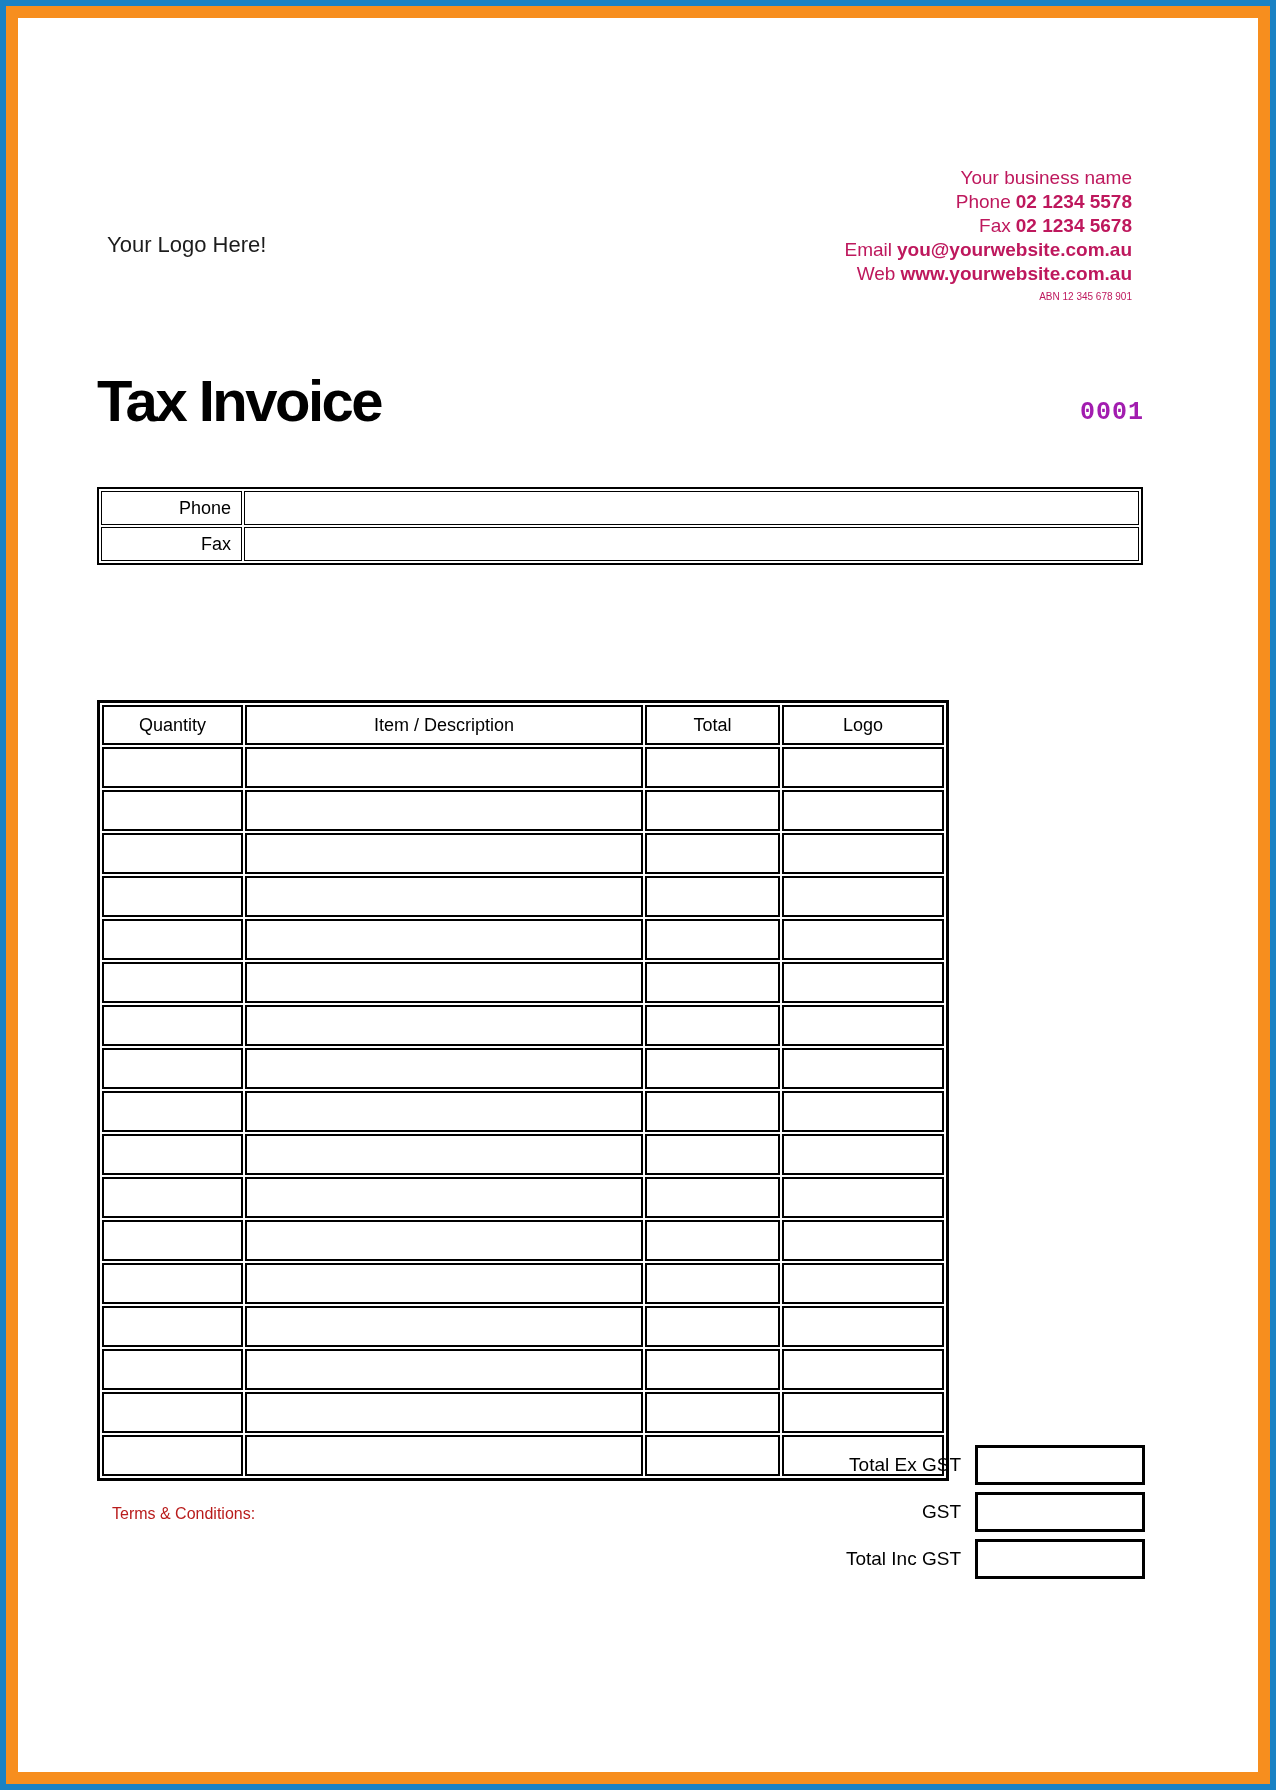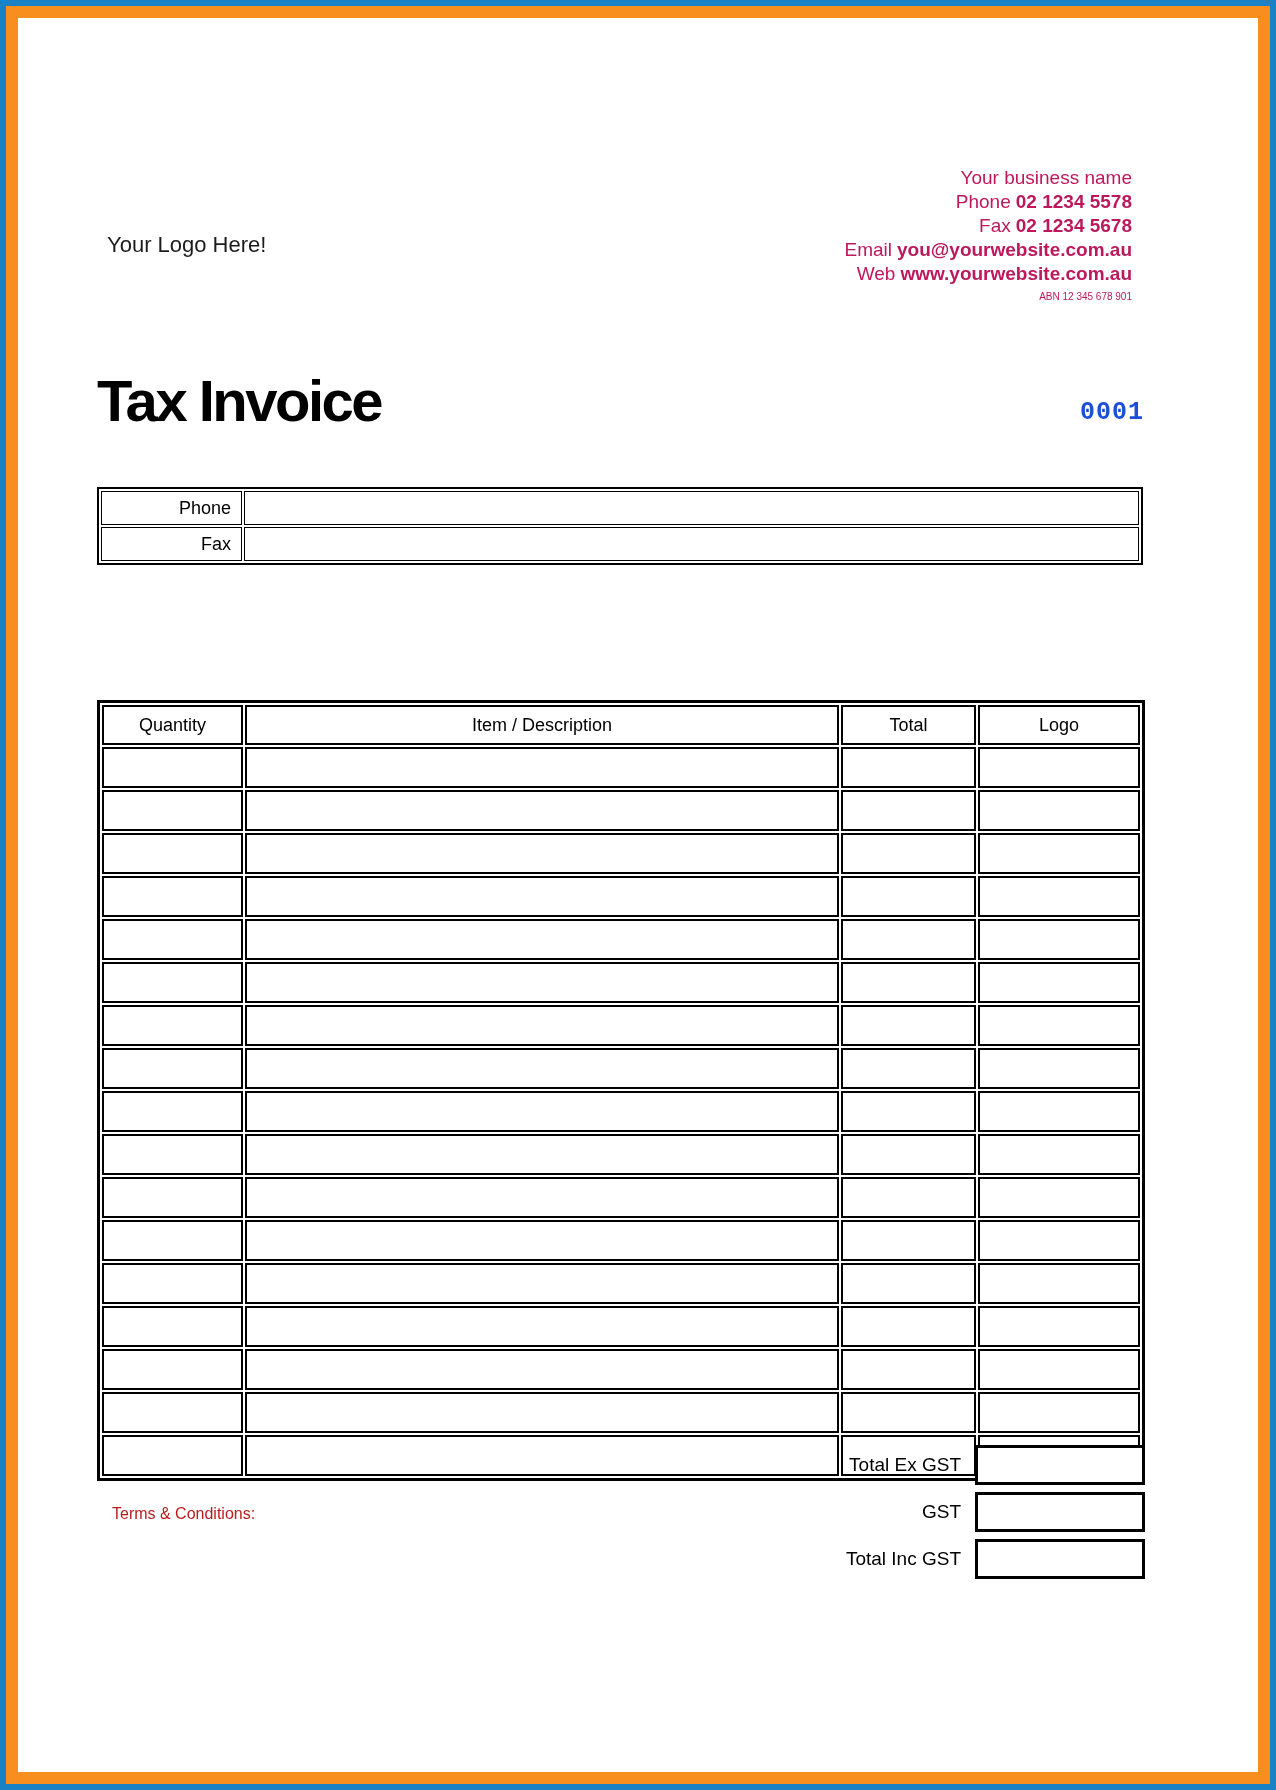--- a/index.html
+++ b/index.html
@@ -61,21 +61,21 @@
     border:2px solid #000; background:#fff;
   }
   table.customer td { border:1px solid #000; height:30px; }
   table.customer td.c-label {
     text-align:right; padding-right:10px; font-size:18px;
   }
 
   
   table.items {
     position:absolute; left:79px; top:682px;
-    width:1048px; table-layout:fixed;
+    width:852px; table-layout:fixed;
     border-collapse:separate; border-spacing:2px;
     border:3px solid #000; background:#fff;
   }
   table.items th {
     border:2px solid #000; height:34px;
     font-size:18px; font-weight:normal; text-align:center;
     overflow:hidden; white-space:nowrap;
   }
   table.items td { border:2px solid #000; height:35px; }
 
@@ -114,21 +114,21 @@
       <div class="contact">
         <div class="cline">Your business name</div>
         <div class="cline"><span>Phone</span><span class="cv">02 1234 5578</span></div>
         <div class="cline"><span>Fax</span><span class="cv">02 1234 5678</span></div>
         <div class="cline"><span>Email</span><span class="cv">you@yourwebsite.com.au</span></div>
         <div class="cline"><span>Web</span><span class="cv">www.yourwebsite.com.au</span></div>
         <div class="abn">ABN 12 345 678 901</div>
       </div>
 
       <div class="title">Tax Invoice</div>
-      <div class="invoice-number" style="color: #1d4ed8;">0001</div>
+      <div class="invoice-number" style="color: #a21caf;">0001</div>
 
       <table class="customer">
         <colgroup>
             <col style="width:141px">
             <col>
           </colgroup>
         <tbody>
             <tr>
               <td class="c-label">Phone</td>
               <td class="c-value"></td>

